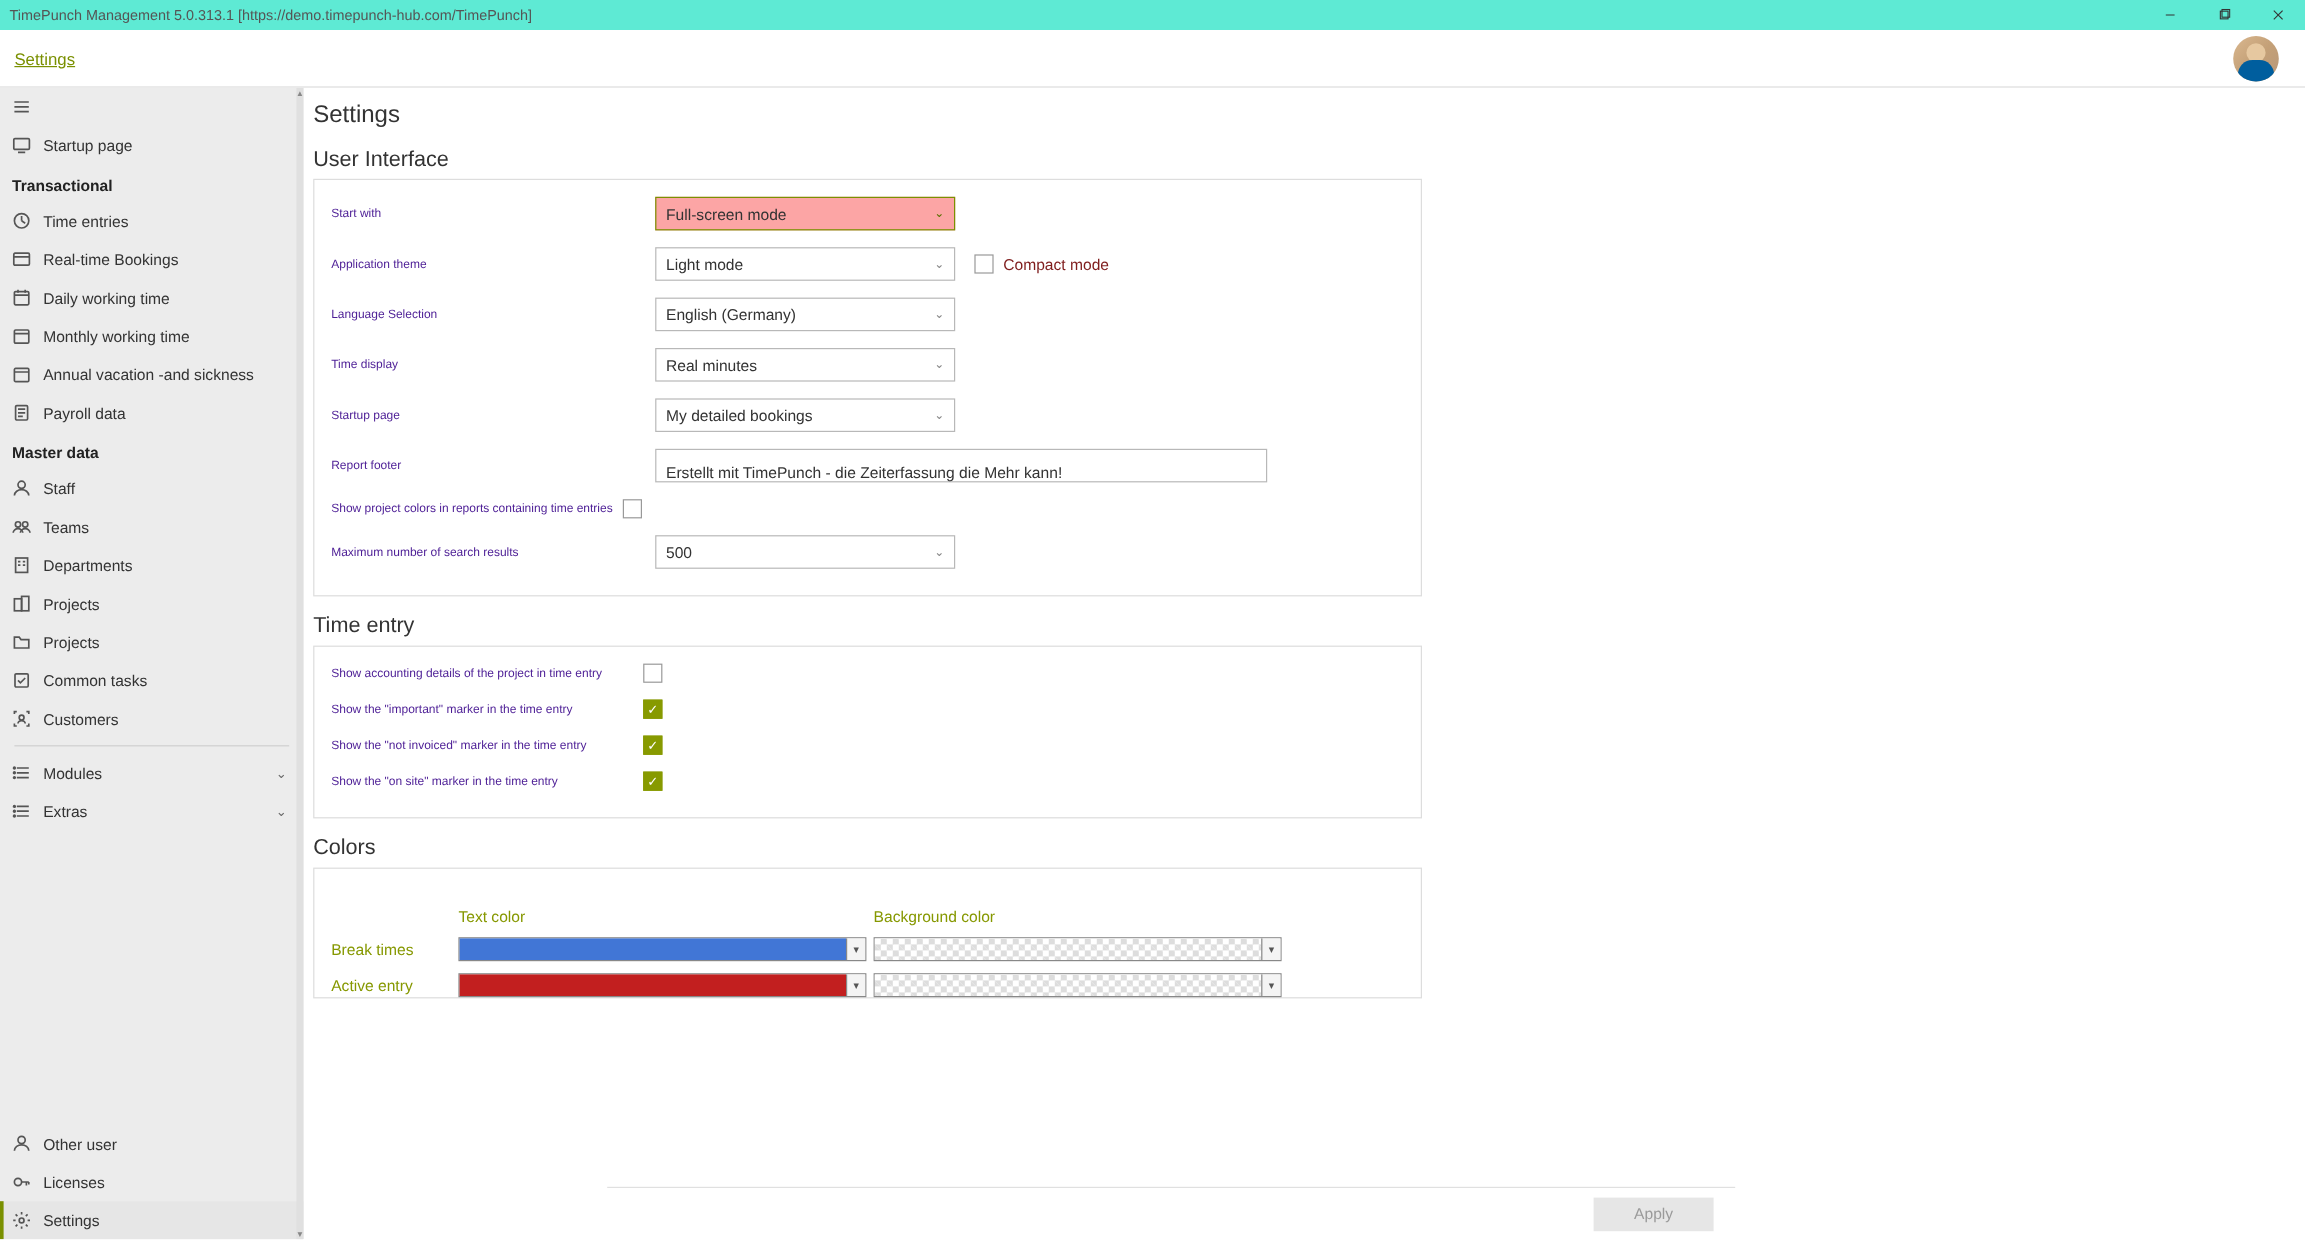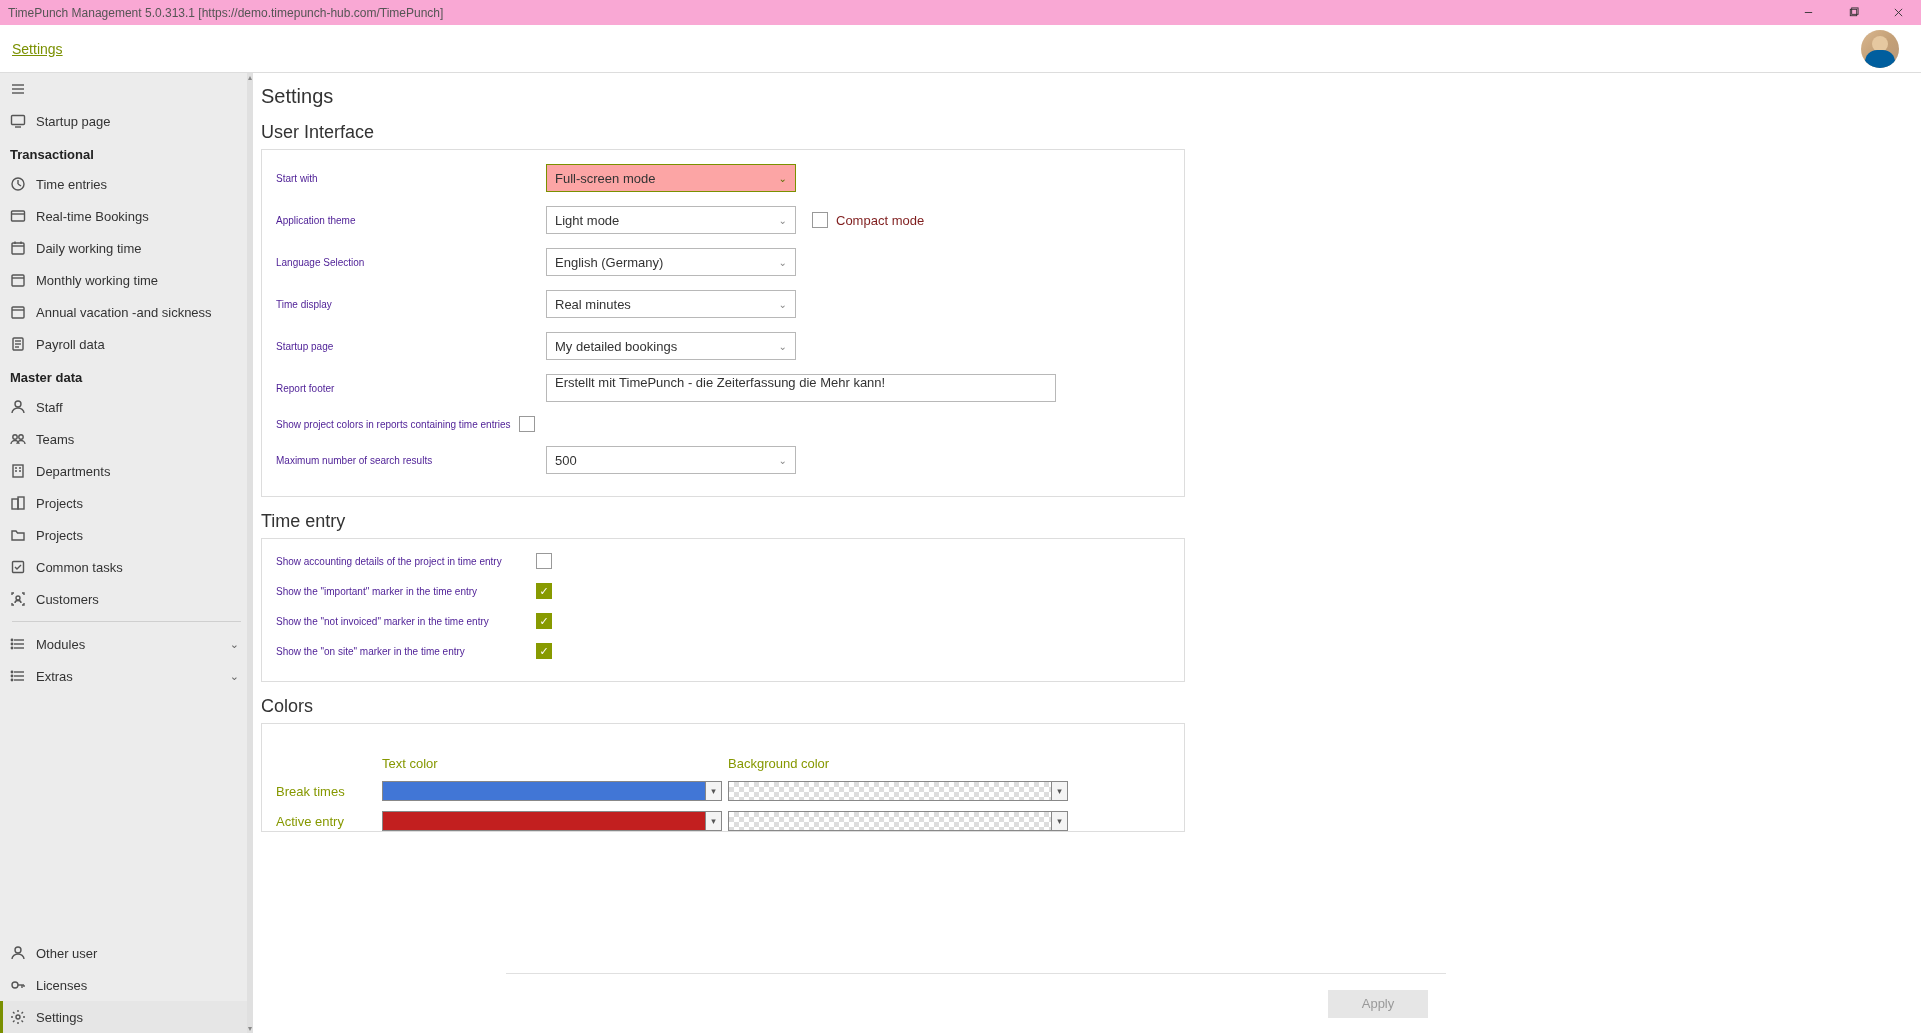--- a/index.html
+++ b/index.html
@@ -10,21 +10,21 @@
     background: #fff;
     width: 1921px;
     height: 1033px;
     overflow: hidden;
     display: flex;
     flex-direction: column;
   }
   
   .titlebar {
     height: 25px;
-    background: #f9a8d4;
+    background: #5eead4;
     display: flex;
     align-items: center;
     padding-left: 8px;
     font-size: 12px;
     color: #555;
   }
   .titlebar-controls {
     margin-left: auto;
     display: flex;
     gap: 0;
@@ -229,21 +229,21 @@
   .select.highlight .chev { color: #5a6e00; }
   .textfield {
     width: 510px;
     height: 28px;
     border: 1px solid #b8b8b8;
     background: #fff;
     padding: 0 8px;
     font-size: 13px;
     color: #333;
     display: flex;
-    align-items: flex-start;
+    align-items: flex-end;
   }
   .checkbox {
     width: 16px; height: 16px;
     border: 1px solid #999;
     background: #fff;
     display: inline-flex;
     align-items: center;
     justify-content: center;
     font-size: 11px;
   }
@@ -299,21 +299,21 @@
     border-left: 1px solid #888;
     display: flex;
     align-items: center;
     justify-content: center;
     background: #f4f4f4;
     font-size: 9px;
     color: #555;
   }
   
   .bottombar {
-    height: 60px;
+    height: 44px;
     border-top: 1px solid #e0e0e0;
     display: flex;
     align-items: center;
     justify-content: flex-end;
     padding-right: 18px;
     width: 940px;
     margin-left: 253px;
     position: absolute;
     bottom: 0;
   }

